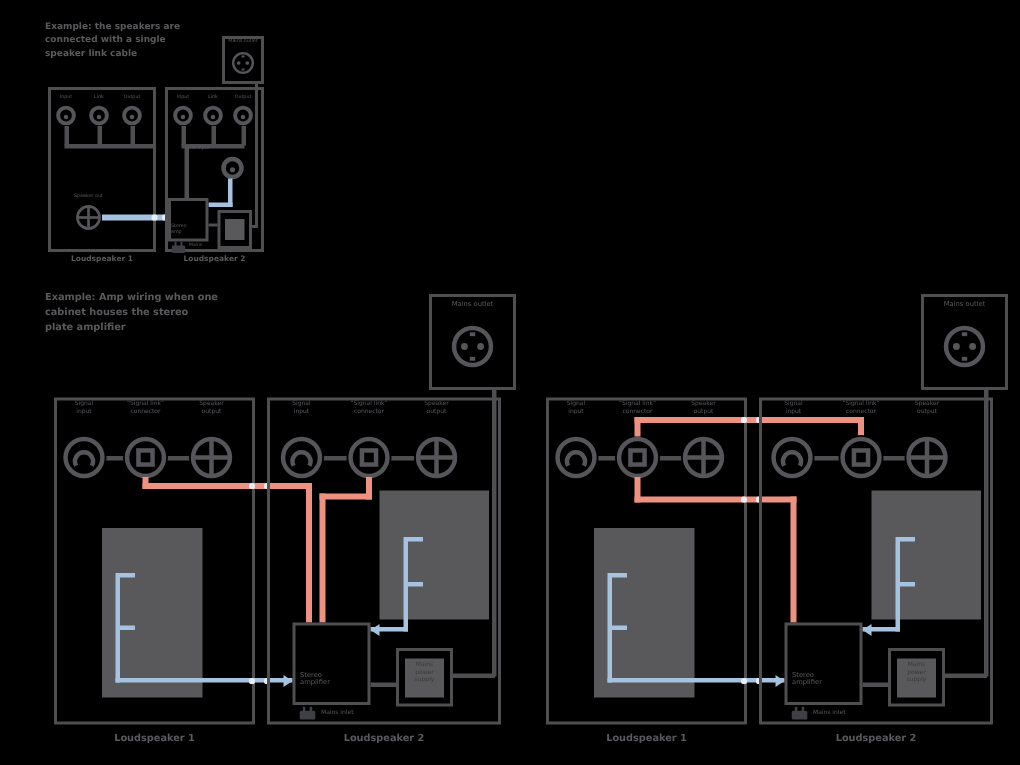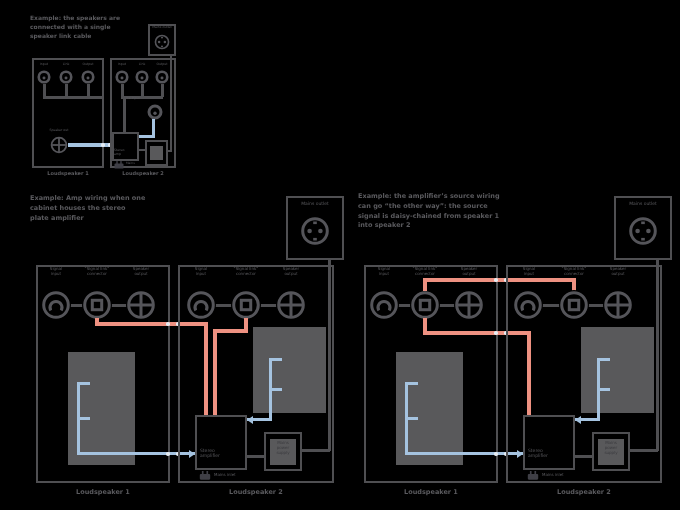--- a/index.html
+++ b/index.html
@@ -260,24 +260,20 @@
         <rect class="ic-d" x="5.5" y="0" width="2.4" height="5"></rect>
         <rect class="ic-d" x="12.1" y="0" width="2.4" height="5"></rect>
         <rect class="ic-d" x="2.5" y="4.2" width="15" height="8.3" rx="1.5"></rect>
       </svg>
     </div>
   <div class="lbl" style="left:214px;top:473px;width:30px;font-size:4px;text-align:left;">Mains inlet</div>
 
   <div class="cap" style="left:36px;top:488px;width:134px;font-size:6.5px;">Loudspeaker 1</div>
   <div class="cap" style="left:178px;top:488px;width:156px;font-size:6.5px;">Loudspeaker 2</div>
 
-  <div class="scap" style="left:358px;top:192px;width:175px;font-size:6.5px;">Example: the amplifier’s source wiring
-can go “the other way”: the source
-signal is daisy-chained from speaker 1
-into speaker 2</div>
 
   <div class="box" style="left:614px;top:196px;width:58px;height:64px;border-width:2.5px;"></div>
   <div class="lbl" style="left:614px;top:201px;width:58px;font-size:4.5px;">Mains outlet</div>
   <div class="icn" style="left:628px;top:216px;width:30px;height:30px;">
       <svg viewBox="0 0 30 30">
         <circle class="ic-s" cx="15" cy="15" r="12.3" stroke-width="2.8"></circle>
         <circle class="ic-f" cx="9.6" cy="15" r="2.3"></circle>
         <circle class="ic-f" cx="20.4" cy="15" r="2.3"></circle>
         <rect class="ic-f" x="13.2" y="5.5" width="3.6" height="2.6"></rect>
         <rect class="ic-f" x="13.2" y="21.9" width="3.6" height="2.6"></rect>

